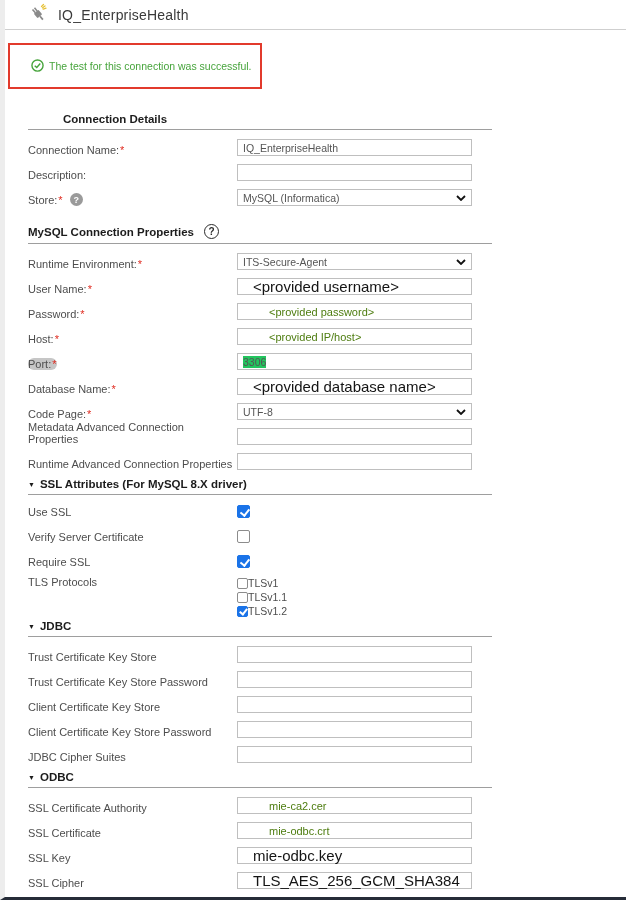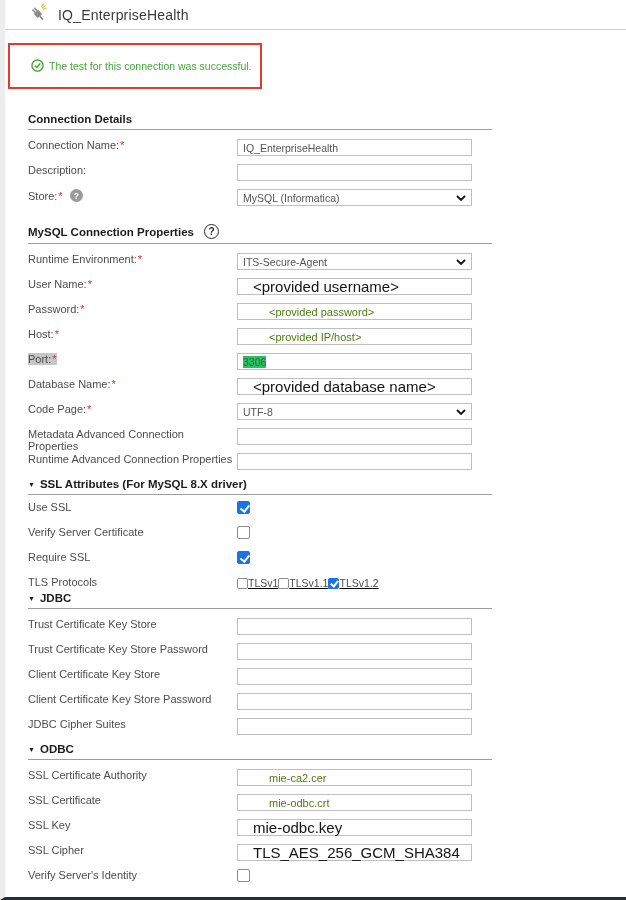--- a/index.html
+++ b/index.html
@@ -16,29 +16,29 @@
   
   .annotation { margin:13px 0 0 3px; width:254px; height:46px;
     border:2px solid #e23a2c; display:flex; align-items:center; padding-left:21px; }
   .banner { display:flex; align-items:center; gap:5px; color:#47a43c; font-size:10.5px;text-align:center; }
 
   main { padding-left:23px; }
   .sec-line { width:464px; border-bottom:1px solid #9e9e9e; margin-top:4px; }
   .sec-title { display:flex; align-items:center; gap:6px; font-weight:bold;
     font-size:11.5px; color:#1c1c1c; }
   .tri { font-size:7px; color:#1c1c1c; margin-right:-1px; }
-  .mt1 { margin-top:24px; } .mt2 { margin-top:18px; } .mt3 { margin-top:8px; }
+  .mt1 { margin-top:24px;margin-left:35px; } .mt2 { margin-top:18px; } .mt3 { margin-top:8px; }
   .mt4 { margin-top:2px; } .mt5 { margin-top:4px; }
   .rows { margin-top:9px; }
 
-  .row { display:flex; align-items:flex-start; height:17px; margin-bottom:8px; }
+  .row { display:flex; align-items:flex-end; height:17px; margin-bottom:8px; }
   .row.tall { height:auto; align-items:flex-start; margin-bottom:2px; }
   .label { width:209px; font-size:11px; color:#4d4d4d; display:flex; align-items:center; }
   .req { color:#e02b20; margin-left:1px; }
-  .hl { background:#c6c6c6; }
+  .hl { background:#c6c6c6;border-radius:6px; }
 
   .input, .select { width:235px; height:17px; border:1px solid #bfbfbf;
     font-size:10.5px; color:#555; display:flex; align-items:center;
     padding:0 5px; background:#fff; }
   .select { justify-content:space-between; }
   .redacted { font-size:15px; color:#141414; padding-left:10px; }
   .redacted2 { font-size:11px; color:#4d7c0f; padding-left:26px; }
   .val-hl { background:#22c55e; }
 
   .help-filled { width:13px; height:13px; border-radius:50%; background:#9a9a9a;
@@ -49,21 +49,21 @@
     align-items:center; justify-content:center; margin-left:4px; }
 
   .cb { width:13px; height:13px; border:1px solid #8c8c8c; border-radius:2px;
     position:relative; background:#fff; flex:none; }
   .cb.checked { background:#1a73e8; border-color:#1a73e8; }
   .cb.checked::after { content:""; position:absolute; left:4px; top:1px;
     width:3.5px; height:7px; border:solid #fff; border-width:0 2px 2px 0;
     transform:rotate(38deg); }
   .cb-sm { width:11px; height:11px; }
   .cb-sm.checked::after { left:3px; top:0px; width:3px; height:6px; }
-  .tls-col { display:flex; flex-direction:row;text-decoration:underline; }
+  .tls-col { display:flex; flex-direction:column; }
   .tls-opt { display:flex; align-items:center; height:14px; font-size:10.5px; color:#4d4d4d; }
 </style>
 </head>
 <body>
 
 <div class="page">
 
   <div class="hdr">
     <span>
       <svg width="20" height="20" viewBox="0 0 20 20">

